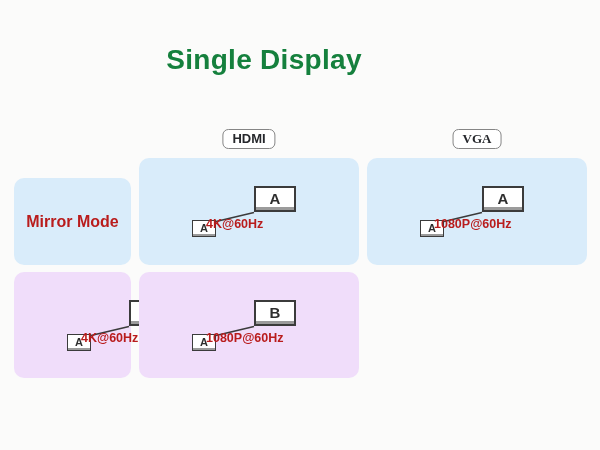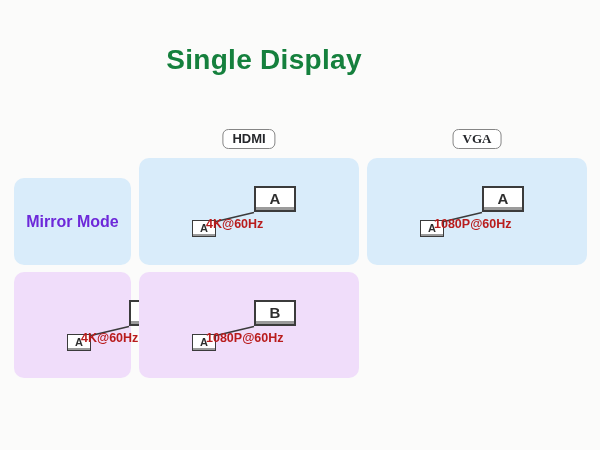--- a/index.html
+++ b/index.html
@@ -28,21 +28,21 @@
     grid-template-columns:117px 220px 220px;
     grid-template-rows:107px 106px;
     gap:7px 8px;
   }
   .cell { border-radius:10px; }
   .row-mirror { background:#d9ecfa; }
   .row-extend { background:#f0ddfa; }
 
   .label-cell {
     display:flex; align-items:center; justify-content:center;
-    font-size:16px; font-weight:bold; color:#6d28d9;margin-top:20px;
+    font-size:16px; font-weight:bold; color:#b91c1c;margin-top:20px;
   }
 
   .content-cell { position:relative; }
 
   .link { position:absolute; left:0; top:0; }
 
   .display-box {
     position:absolute; left:115px; top:28px; width:42px; height:26px;
     background:#ffffff; border:2px solid #3b3b3b;
     box-shadow: inset 0 -3px 0 #9b9b9b;

